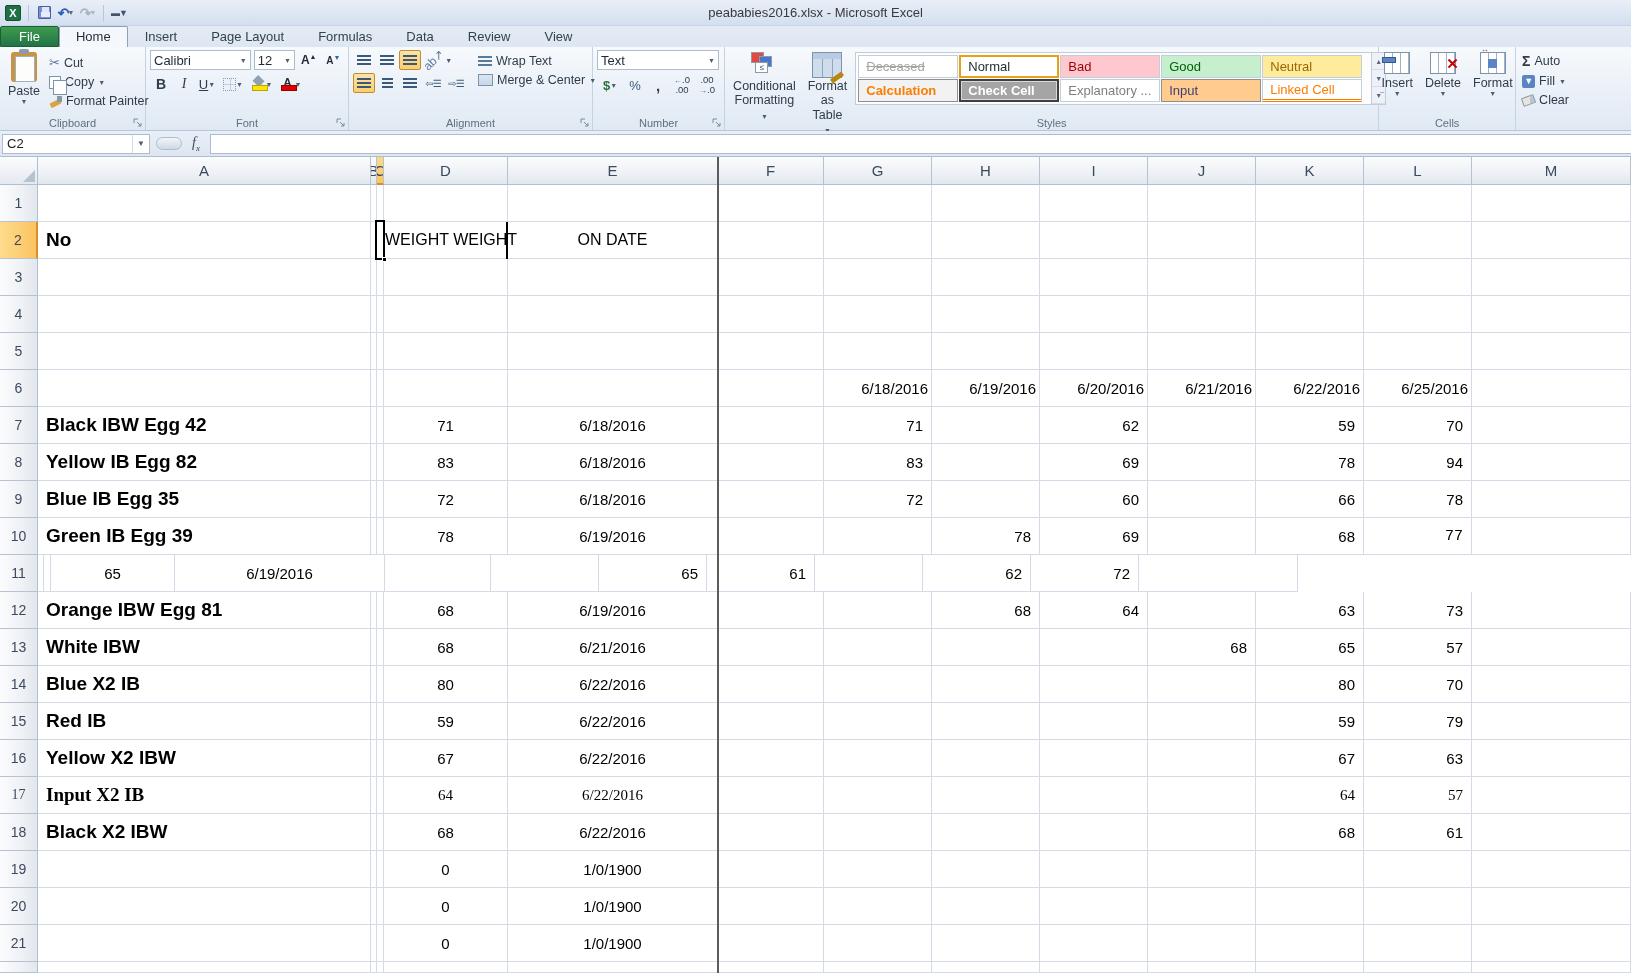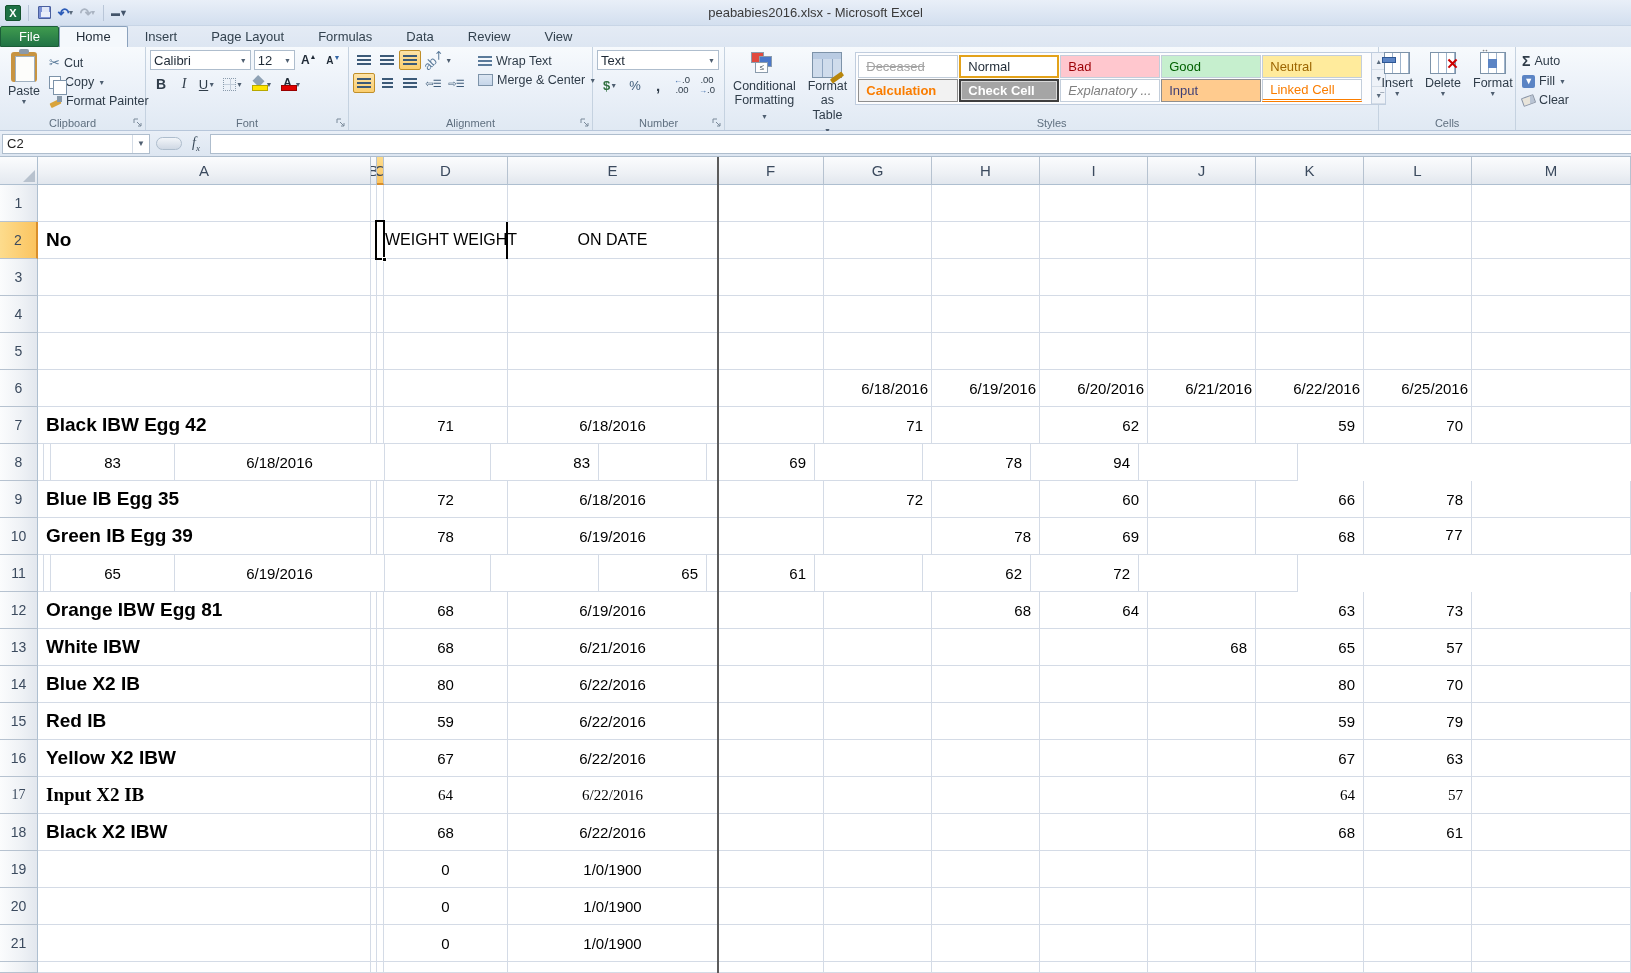--- a/index.html
+++ b/index.html
@@ -99,21 +99,21 @@
   .fat-brush{position:absolute;right:-2px;bottom:-2px;width:14px;height:5px;background:#b8860b;transform:rotate(-35deg);border-radius:1px}
   .gallery{display:flex;flex-wrap:wrap;width:517px;background:#fdfdfe;border:1px solid #c0cdde;padding:2px;align-content:flex-start;gap:1px}
   .chip{width:100px;height:23px;border:1px solid #c3cedb;display:flex;align-items:center;padding:0 7px;font-size:13px;background:#fff;cursor:pointer;color:#1f2a36;white-space:nowrap;overflow:hidden}
   .chip.deceased{color:#a3a3a3;text-decoration:line-through}
   .chip.normal{border:2px solid #e3a21a}
   .chip.bad{background:#ffc7ce;color:#9c0006}
   .chip.good{background:#c6efce;color:#006100}
   .chip.neutral{background:#ffeb9c;color:#9c6500}
   .chip.calculation{background:#f2f2f2;color:#fa7d00;font-weight:700;border-color:#8f8f8f}
   .chip.check{background:#a5a5a5;color:#fff;font-weight:700;border:2px solid #3f3f3f;box-shadow:inset 0 0 0 1px #d9d9d9}
-  .chip.explanatory{font-style:italic;color:#7f7f7f}
+  .chip.explanatory{color:#7f7f7f}
   .chip.input{background:#ffcb8e;color:#3f3f76;border-color:#8f8f8f}
   .chip.linked{color:#fa7d00;border-bottom:3px double #fa7d00}
   .gal-scroll{width:14px;display:flex;flex-direction:column;border:1px solid #c0cdde;border-left:none;background:#eef2f8}
   .gal-btn{flex:1;display:flex;align-items:center;justify-content:center;font-size:7px;color:#5a6a7c;border-bottom:1px solid #d4dce6;cursor:pointer}
 
   
   .cells-ic{width:26px;height:22px;position:relative;margin-bottom:2px;
     background:repeating-linear-gradient(90deg,#fff 0 7px,#9fb4cc 7px 8px),repeating-linear-gradient(#fff 0 6px,#9fb4cc 6px 7px);border:1px solid #7d93a9}
   .ins-mark{position:absolute;left:-3px;top:4px;width:14px;height:6px;background:#5b84c4;border:1px solid #2e5794}
   .del-mark{position:absolute;right:-4px;top:2px;color:#c00;font-size:15px;font-weight:700}
@@ -587,20 +587,21 @@
         <div class="g-cell nr" style="width: 108px;">71</div>
         <div class="g-cell" style="width: 108px;"></div>
         <div class="g-cell nr" style="width: 108px;">62</div>
         <div class="g-cell" style="width: 108px;"></div>
         <div class="g-cell nr" style="width: 108px;">59</div>
         <div class="g-cell nr" style="width: 108px;">70</div>
         <div class="g-cell" style="width: 159px;"></div>
       </div>
       <div class="g-row" style="height: 37px;">
         <div class="row-h">8</div>
+        <div class="g-cell an" style="width: 333px;">Yellow IB Egg 82</div>
         <div class="g-cell" style="width: 6px;"></div>
         <div class="g-cell" style="width: 7px;"></div>
         <div class="g-cell nc" style="width: 124px;">83</div>
         <div class="g-cell dc" style="width: 210px;">6/18/2016</div>
         <div class="g-cell" style="width: 106px;"></div>
         <div class="g-cell nr" style="width: 108px;">83</div>
         <div class="g-cell" style="width: 108px;"></div>
         <div class="g-cell nr" style="width: 108px;">69</div>
         <div class="g-cell" style="width: 108px;"></div>
         <div class="g-cell nr" style="width: 108px;">78</div>

